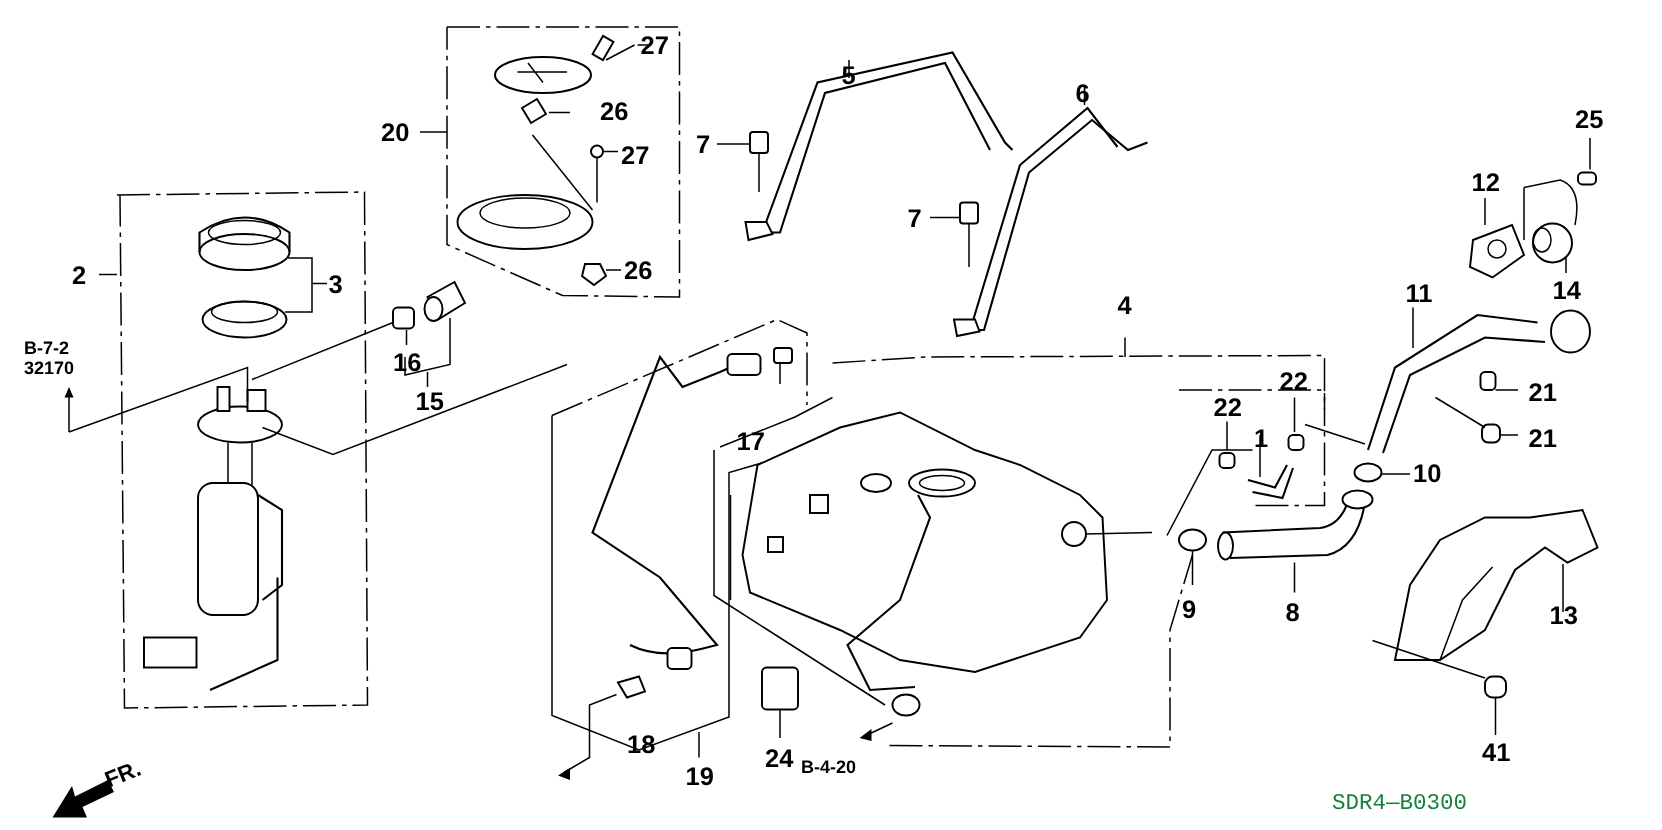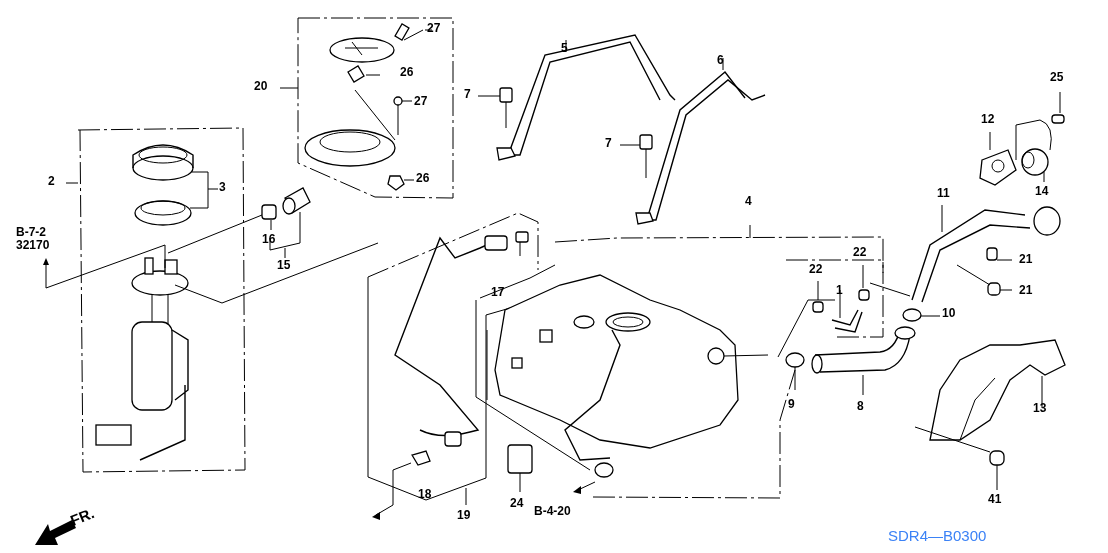--- a/index.html
+++ b/index.html
@@ -1,20 +1,20 @@
 <!DOCTYPE html>
 <html><head>
 <meta charset="utf-8">
 <style>
   html, body { margin:0; padding:0; background:#ffffff; }
   body { width:1108px; height:553px; overflow:hidden; position:relative; font-family:"Liberation Sans", sans-serif; }
   #diagram { position:absolute; left:0; top:0; width:1108px; height:553px; }
-  .lbl { position:absolute; font-family:"Liberation Sans", sans-serif; font-weight:bold; font-size:12px; color:#000; line-height:1; white-space:nowrap; }
+  .lbl { position:absolute; font-family:"Liberation Sans", sans-serif; font-weight:bold; font-size:17px; color:#000; line-height:1; white-space:nowrap; }
   .ref { position:absolute; font-family:"Liberation Sans", sans-serif; font-weight:900; font-size:12px; color:#000; line-height:1.05; white-space:nowrap; }
-  .code { position:absolute; font-family:Liberation Sans, sans-serif; font-size:15px; color:#3b82f6; white-space:nowrap; }
+  .code { position:absolute; font-family:Liberation Mono, monospace; font-size:15px; color:#15803d; white-space:nowrap; }
   .fr { position:absolute; font-family:"Liberation Sans", sans-serif; font-weight:900; font-size:15px; transform:rotate(-22deg); }
   svg .p { fill:none; stroke:#000; stroke-width:1.4; }
   svg .l { fill:none; stroke:#000; stroke-width:1; }
   svg .d { fill:none; stroke:#000; stroke-width:1; stroke-dasharray:22 4 3 4; }
   svg .f { fill:#fff; stroke:#000; stroke-width:1.3; }
 </style>
 </head>
 <body>
 
 <svg id="diagram" viewBox="0 0 1108 553" xmlns="http://www.w3.org/2000/svg">

